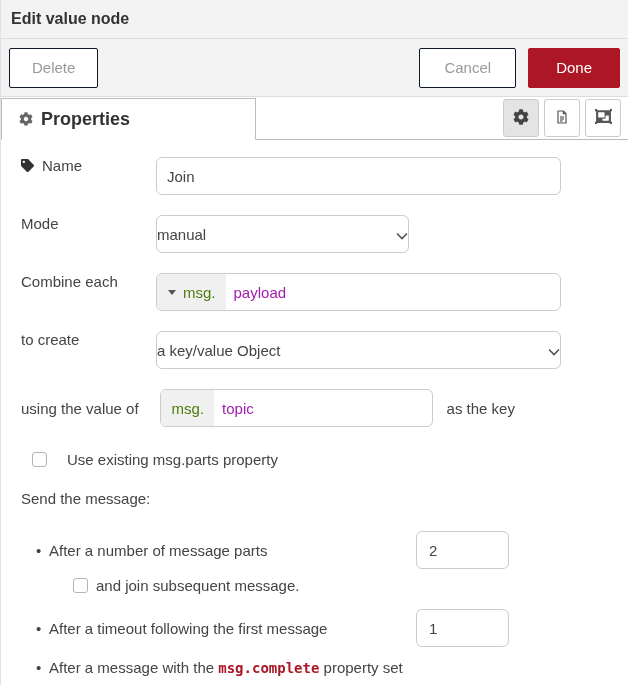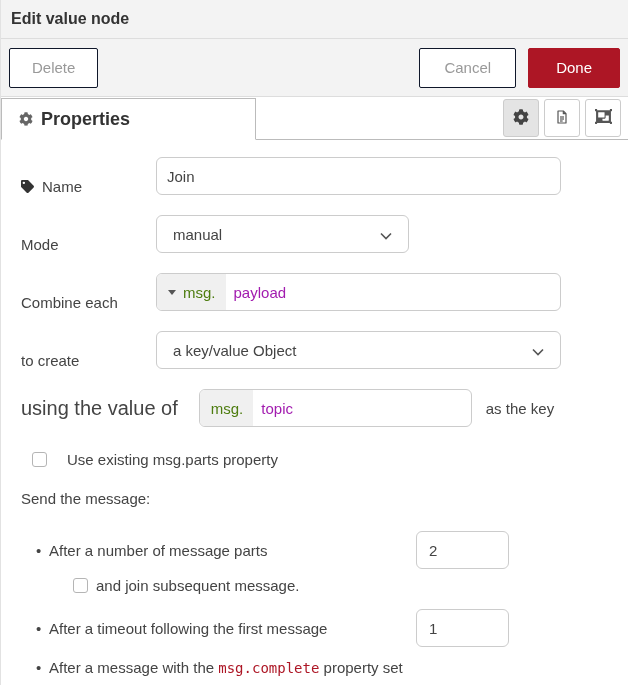--- a/index.html
+++ b/index.html
@@ -54,57 +54,57 @@
   }
   .icon-btn {
     width: 36px; height: 38px; background: #ffffff; border: 1px solid #cccccc;
     border-radius: 3px; display: inline-flex; align-items: center; justify-content: center;
     color: #555; cursor: pointer;
   }
   .icon-btn.active { background: #e4e4e4; color: #444; }
 
   
   .body { padding: 17px 20px 0 20px; }
-  .form-row { display: flex; align-items: flex-end; margin-bottom: 20px; height: 38px; }
+  .form-row { display: flex; align-items: flex-start; margin-bottom: 20px; height: 38px; }
   .form-label {
     width: 135px; flex: none; font-size: 15px; color: #444;
     display: flex; align-items: center; gap: 8px;
   }
   .form-label .label-icon { color: #333; display: inline-flex; }
   .text-input {
     height: 38px; border: 1px solid #cccccc; border-radius: 6px;
     font-family: inherit; font-size: 15px; color: #444; padding: 0 10px;
     outline: none; background: #fff;
   }
   .w-main { width: 405px; }
   .select {
     height: 38px; border: 1px solid #cccccc; border-radius: 6px; background: #fff;
     display: flex; align-items: center; justify-content: space-between;
-    padding: 0 16px; font-size: 15px; color: #444; cursor: pointer;
+    padding: 0 0; font-size: 15px; color: #444; cursor: pointer;
   }
   .w-mode { width: 253px; }
   .typed-input {
     height: 38px; border: 1px solid #cccccc; border-radius: 6px; background: #fff;
     display: flex; align-items: stretch; overflow: hidden;
   }
   .ti-type {
     background: #f0f0f0; display: flex; align-items: center; gap: 7px;
     padding: 0 10px 0 11px; font-size: 15px; color: #4d7c0f; cursor: pointer; border: none;
     font-family: inherit;
   }
   .ti-caret {
     width: 0; height: 0; border-left: 4px solid transparent;
     border-right: 4px solid transparent; border-top: 5px solid #555;
   }
   .ti-value {
     border: none; outline: none; font-family: inherit; font-size: 15px;
     color: #a21caf; padding: 0 8px; flex: 1; min-width: 0; background: transparent;
   }
   .inline-row { display: flex; align-items: center; margin-bottom: 24px; height: 38px; }
-  .inline-label { font-size: 20px; color: #444; margin-right: 21px; }
+  .inline-label { font-size: 15px; color: #444; margin-right: 21px; }
   .w-key { width: 273px; }
   .suffix { font-size: 15px; color: #444; margin-left: 14px; }
 
   .checkbox { 
     appearance: none; -webkit-appearance: none; width: 15px; height: 15px;
     border: 1px solid #b5b5b5; border-radius: 3px; background: #fff; cursor: pointer;
     flex: none;
   }
   .checkbox-row { display: flex; align-items: center; font-size: 15px; color: #444; }
   .cb-parts { margin-left: 11px; margin-bottom: 22px; gap: 20px; }
@@ -118,21 +118,21 @@
   .bullet-with-input { height: 38px; display: flex; align-items: center; margin-bottom: 8px; }
   .bullet-input {
     position: absolute; left: 395px; top: 0; width: 93px; height: 38px;
     border: 1px solid #cccccc; border-radius: 6px; font-family: inherit;
     font-size: 15px; color: #444; padding: 0 12px; outline: none;
   }
   .cb-subsequent { margin-left: 52px; margin-bottom: 15px; gap: 8px; }
   .bullet-last { margin-bottom: 12px; }
   .code {
     font-family: "DejaVu Sans Mono", "Liberation Mono", monospace;
-    color: #AD1625; font-size: 14px;
+    color: #AD1625; font-size: 14px; font-weight: bold;
   }
 </style>
 </head>
 <body>
 
 <div class="dialog">
 
   <div class="header">
     <span class="title">Edit value node</span>
   </div>

